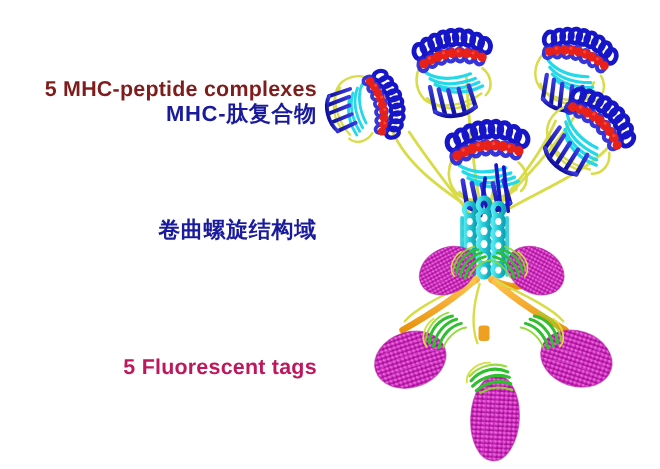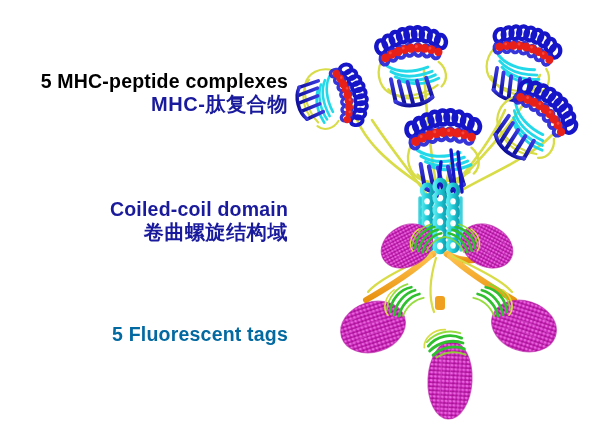--- a/index.html
+++ b/index.html
@@ -269,24 +269,23 @@
           <path d="M9,-34 L9,34"></path>
       </g>
     </g>
     <g transform="translate(444,342) rotate(6) scale(0.95)">
         <use href="#greenCap"></use>
       </g>
   </g>
 </svg>
 
 <div class="label-block" id="label-mhc">
-  <div class="label-en" style="color: #000000;">5 MHC-peptide complexes</div>
+  <div class="label-en" style="color: #7f1d1d;">5 MHC-peptide complexes</div>
   <div class="label-zh" style="color: rgb(26, 26, 156);">MHC-肽复合物</div>
 </div>
 
 <div class="label-block" id="label-coil">
-  <div class="label-en" style="color: rgb(26, 26, 156);">Coiled-coil domain</div>
   <div class="label-zh" style="color: rgb(26, 26, 156); margin-left: 48px;">卷曲螺旋结构域</div>
 </div>
 
 <div class="label-block" id="label-tags">
-  <div class="label-en" style="color: #0369a1;">5 Fluorescent tags</div>
+  <div class="label-en" style="color: #be185d;">5 Fluorescent tags</div>
 </div>
 
 </body></html>

